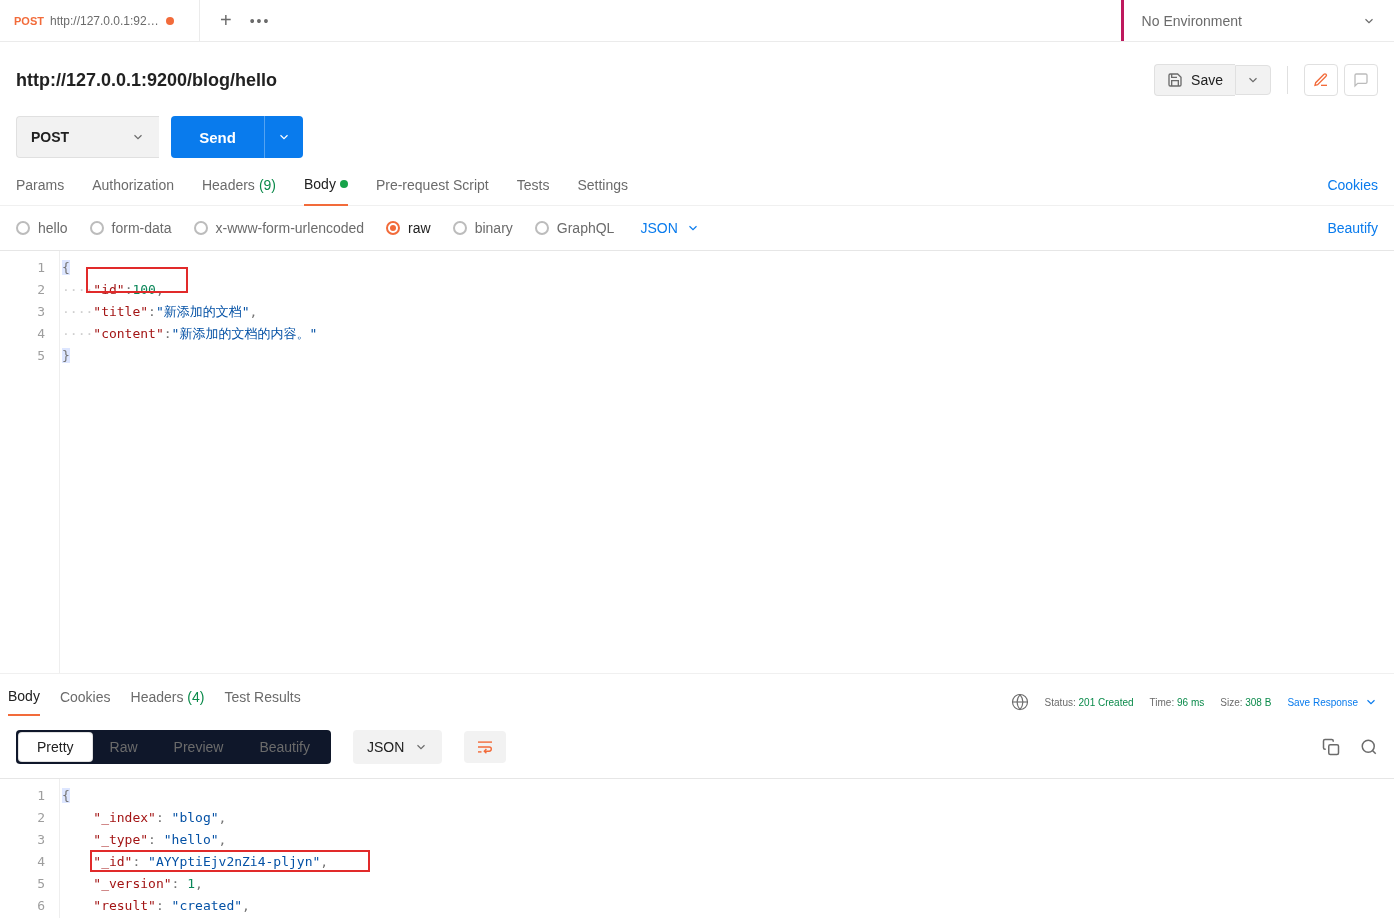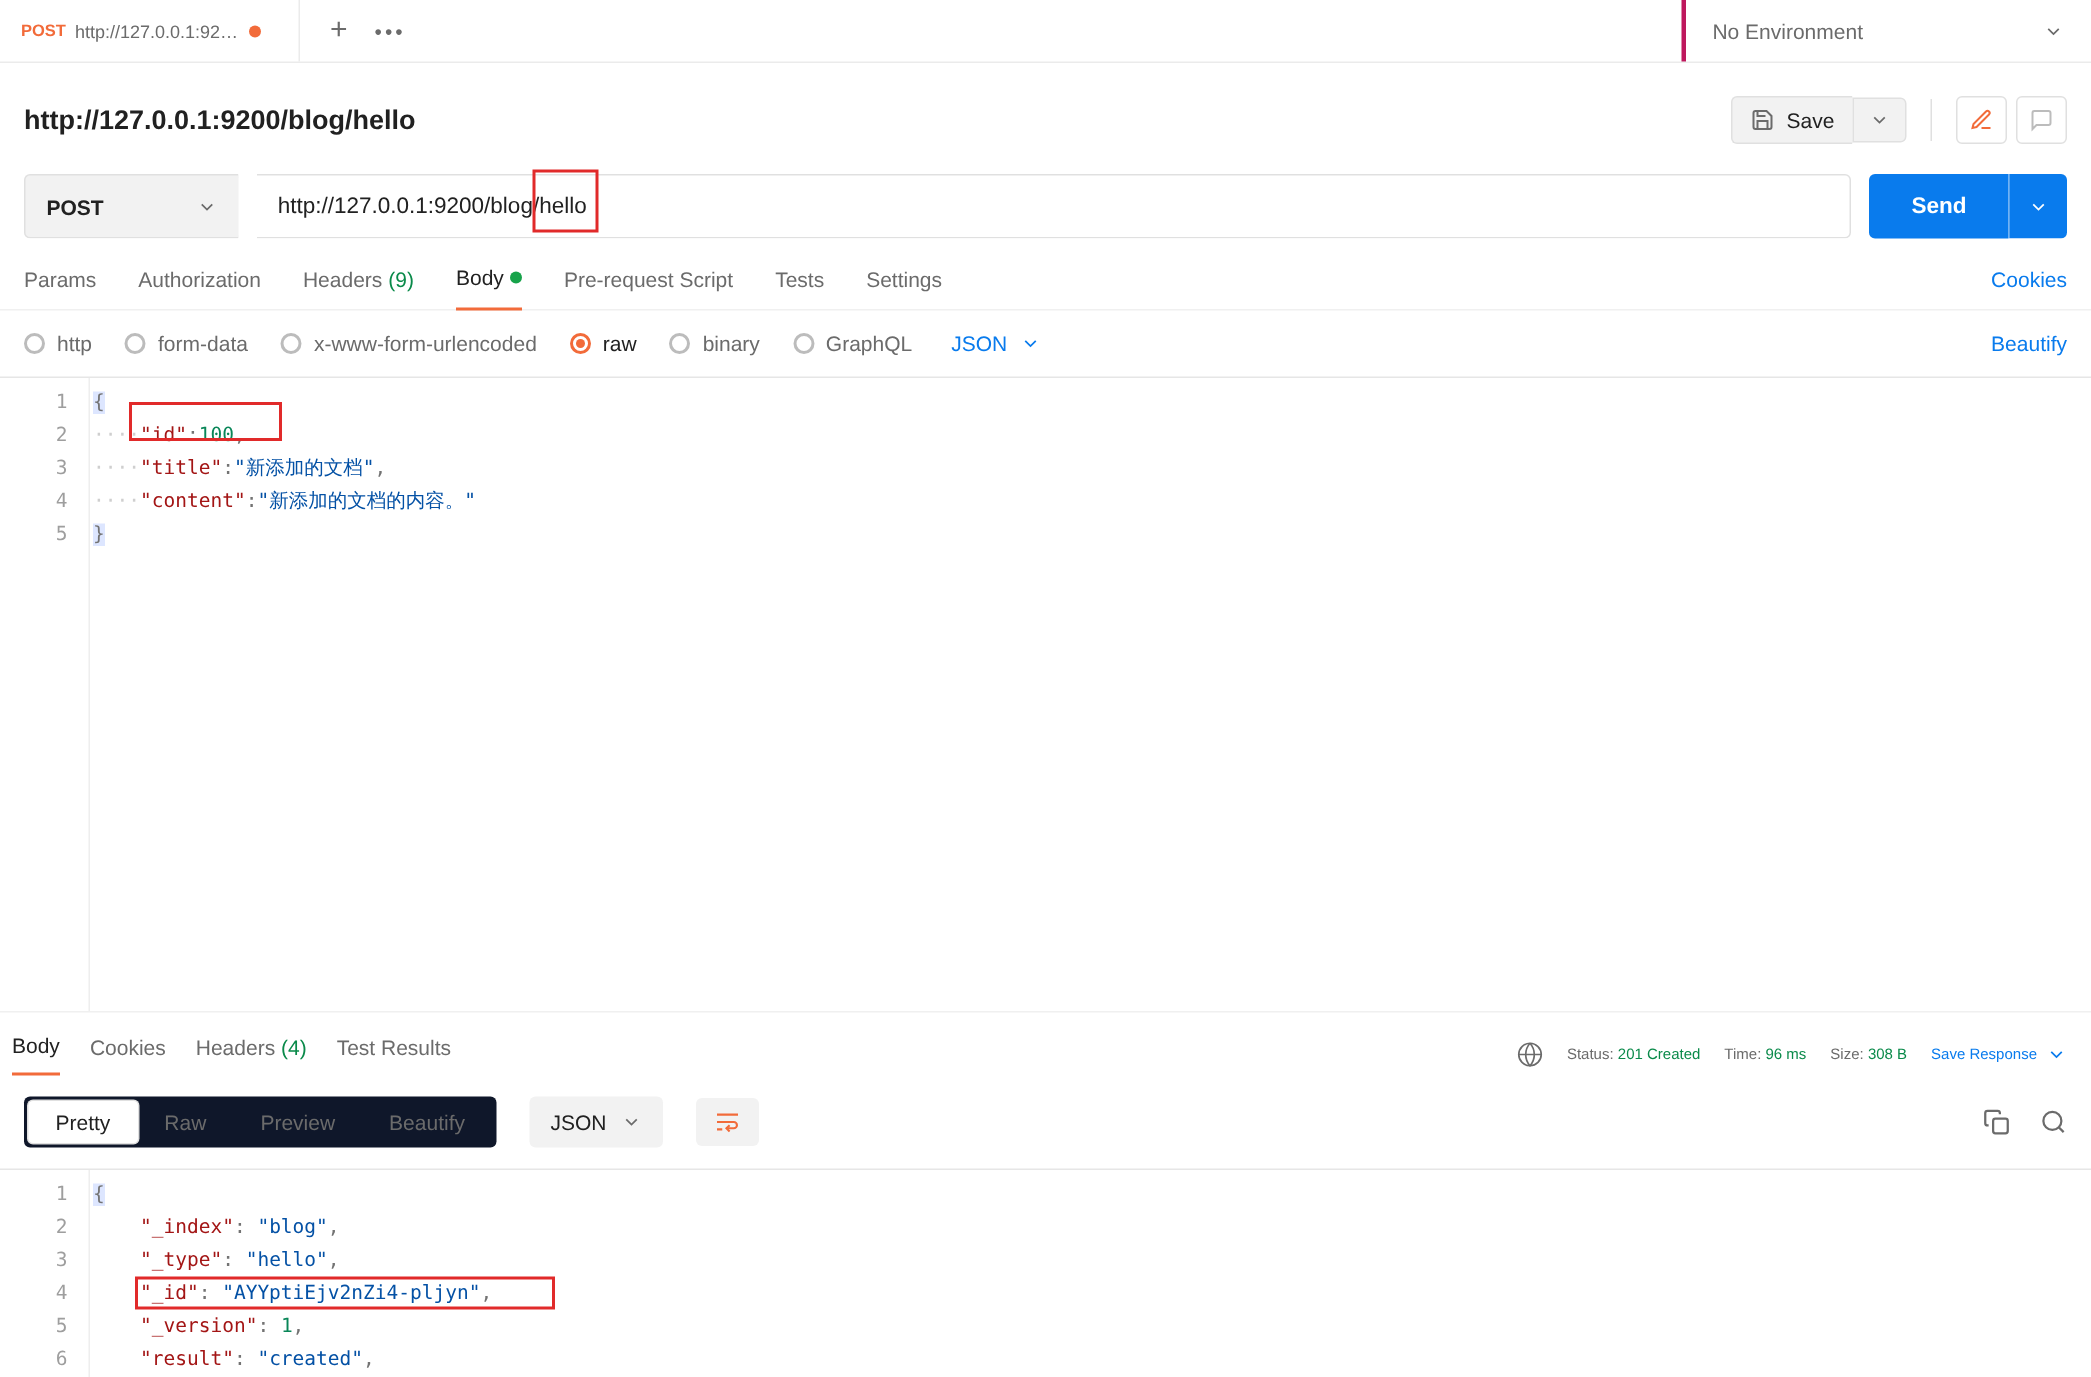--- a/index.html
+++ b/index.html
@@ -145,25 +145,20 @@
   </div>
 </div>
 
 <div class="url-row">
   <div class="method-select">
     <span>POST</span>
     <svg class="chev" viewBox="0 0 24 24" fill="none" stroke="#6b6b6b" stroke-width="2">
         <polyline points="6 9 12 15 18 9"></polyline>
       </svg>
   </div>
-  <div class="url-input">
-    <span class="url-text">http://127.0.0.1:9200/blog/</span>
-      <span class="url-text">hello</span>
-    <div class="url-highlight" style="left:184px;top:-4px;width:44px;height:42px"></div>
-  </div>
   <div class="send-group">
     <button class="send-btn"><span>Send</span></button>
     <button class="send-arrow">
       <svg class="chev" viewBox="0 0 24 24" fill="none" stroke="#fff" stroke-width="2">
           <polyline points="6 9 12 15 18 9"></polyline>
         </svg>
     </button>
   </div>
 </div>
 
@@ -190,21 +185,21 @@
     </div>
   <div class="req-tab">
       <span>Settings</span>
     </div>
   <div class="cookies-link"><span>Cookies</span></div>
 </div>
 
 <div class="body-types">
   <div class="radio-item">
       <span class="radio"></span>
-      <span>http</span>
+      <span>hello</span>
     </div>
   <div class="radio-item">
       <span class="radio"></span>
       <span>form-data</span>
     </div>
   <div class="radio-item">
       <span class="radio"></span>
       <span>x-www-form-urlencoded</span>
     </div>
   <div class="radio-item">

